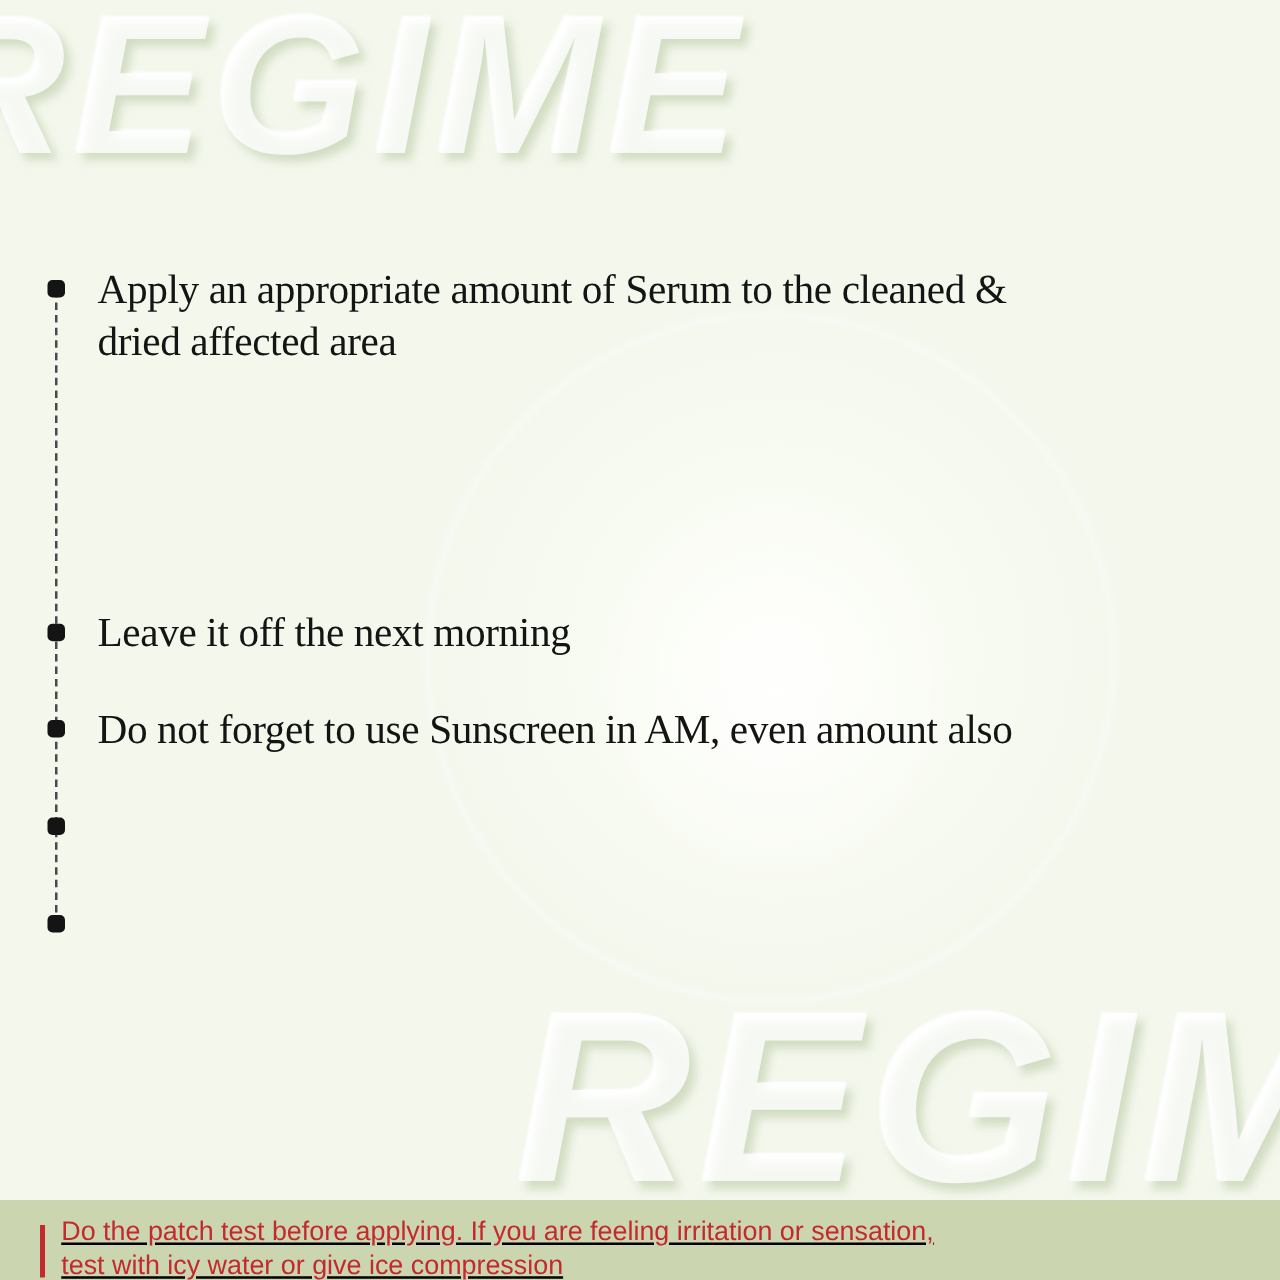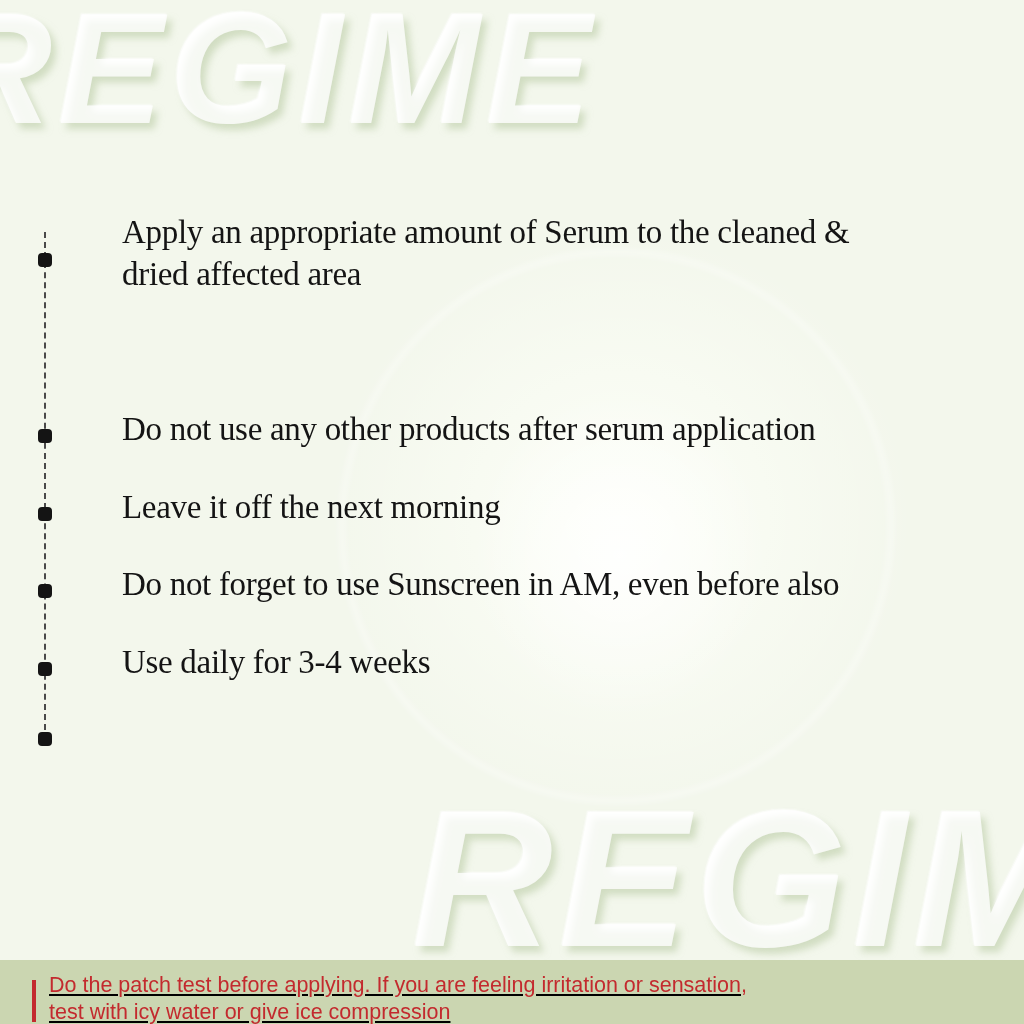--- a/index.html
+++ b/index.html
@@ -56,22 +56,21 @@
     left: 44px;
     top: 232px;
     height: 508px;
     border-left: 2px dashed #4a4a4a;
   }
   .row {
     position: absolute;
     left: 38px;
     right: 14px;
     display: flex;
-    align-items: center;
-    gap: 44px;
+    align-items: flex-start;
   }
   .bullet {
     flex: 0 0 auto;
     width: 14px; height: 14px;
     margin-top: 13px;
     margin-right: 26px;
     background: #141414;
     border-radius: 4px;
   }
   .txt {
@@ -118,35 +117,30 @@
   <div class="wm wm-bottom">REGIME</div>
   <div class="ring"></div>
   <div class="glow"></div>
 
   <div class="dotline"></div>
 
   <div class="row first" style="top:211px">
     <span class="bullet"></span>
     <span class="txt">Apply an appropriate amount of Serum to the cleaned &amp; dried affected area</span>
   </div>
-  <div class="row" style="top:408px">
-    <span class="bullet"></span>
-    <span class="txt">Do not use any other products after serum application</span>
-  </div>
   <div class="row" style="top:486px">
     <span class="bullet"></span>
     <span class="txt">Leave it off the next morning</span>
   </div>
   <div class="row" style="top:563px">
     <span class="bullet"></span>
-    <span class="txt">Do not forget to use Sunscreen in AM, even before also</span>
+    <span class="txt">Do not forget to use Sunscreen in AM, even amount also</span>
   </div>
   <div class="row" style="top:641px">
     <span class="bullet"></span>
-    <span class="txt">Use daily for 3-4 weeks</span>
   </div>
   <div class="row" style="top:719px">
     <span class="bullet"></span>
   </div>
 
   <div class="footer">
     <span class="accent-bar"></span>
     <div class="warn">
       <div>Do the patch test before applying. If you are feeling irritation or sensation,</div>
       <div>test with icy water or give ice compression</div>

